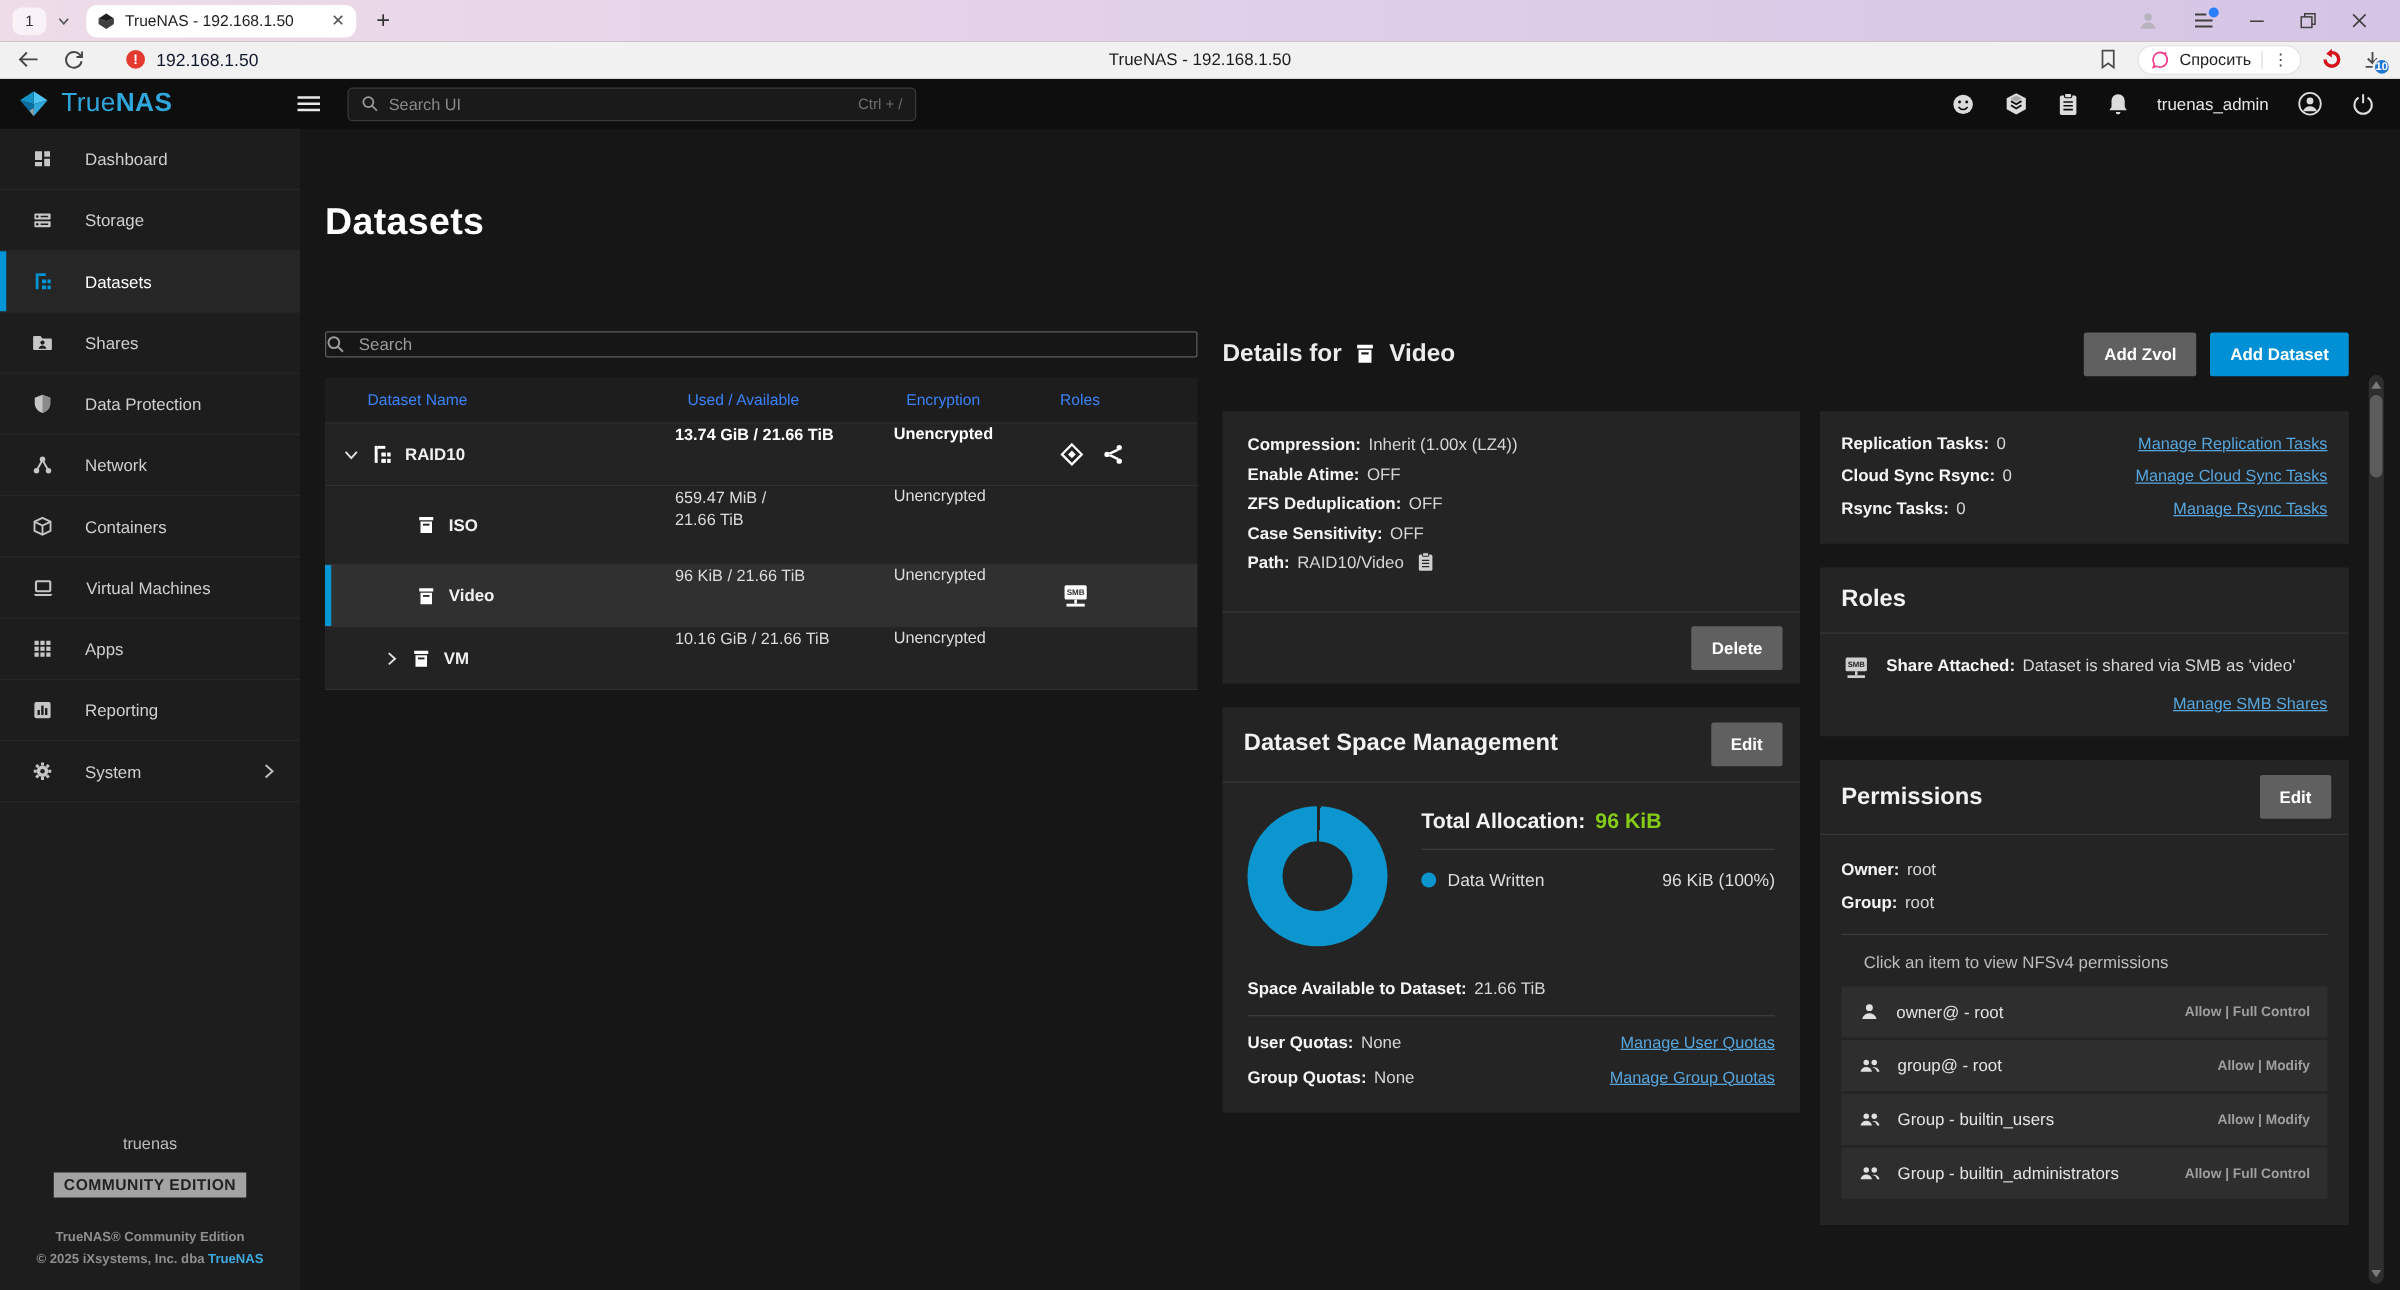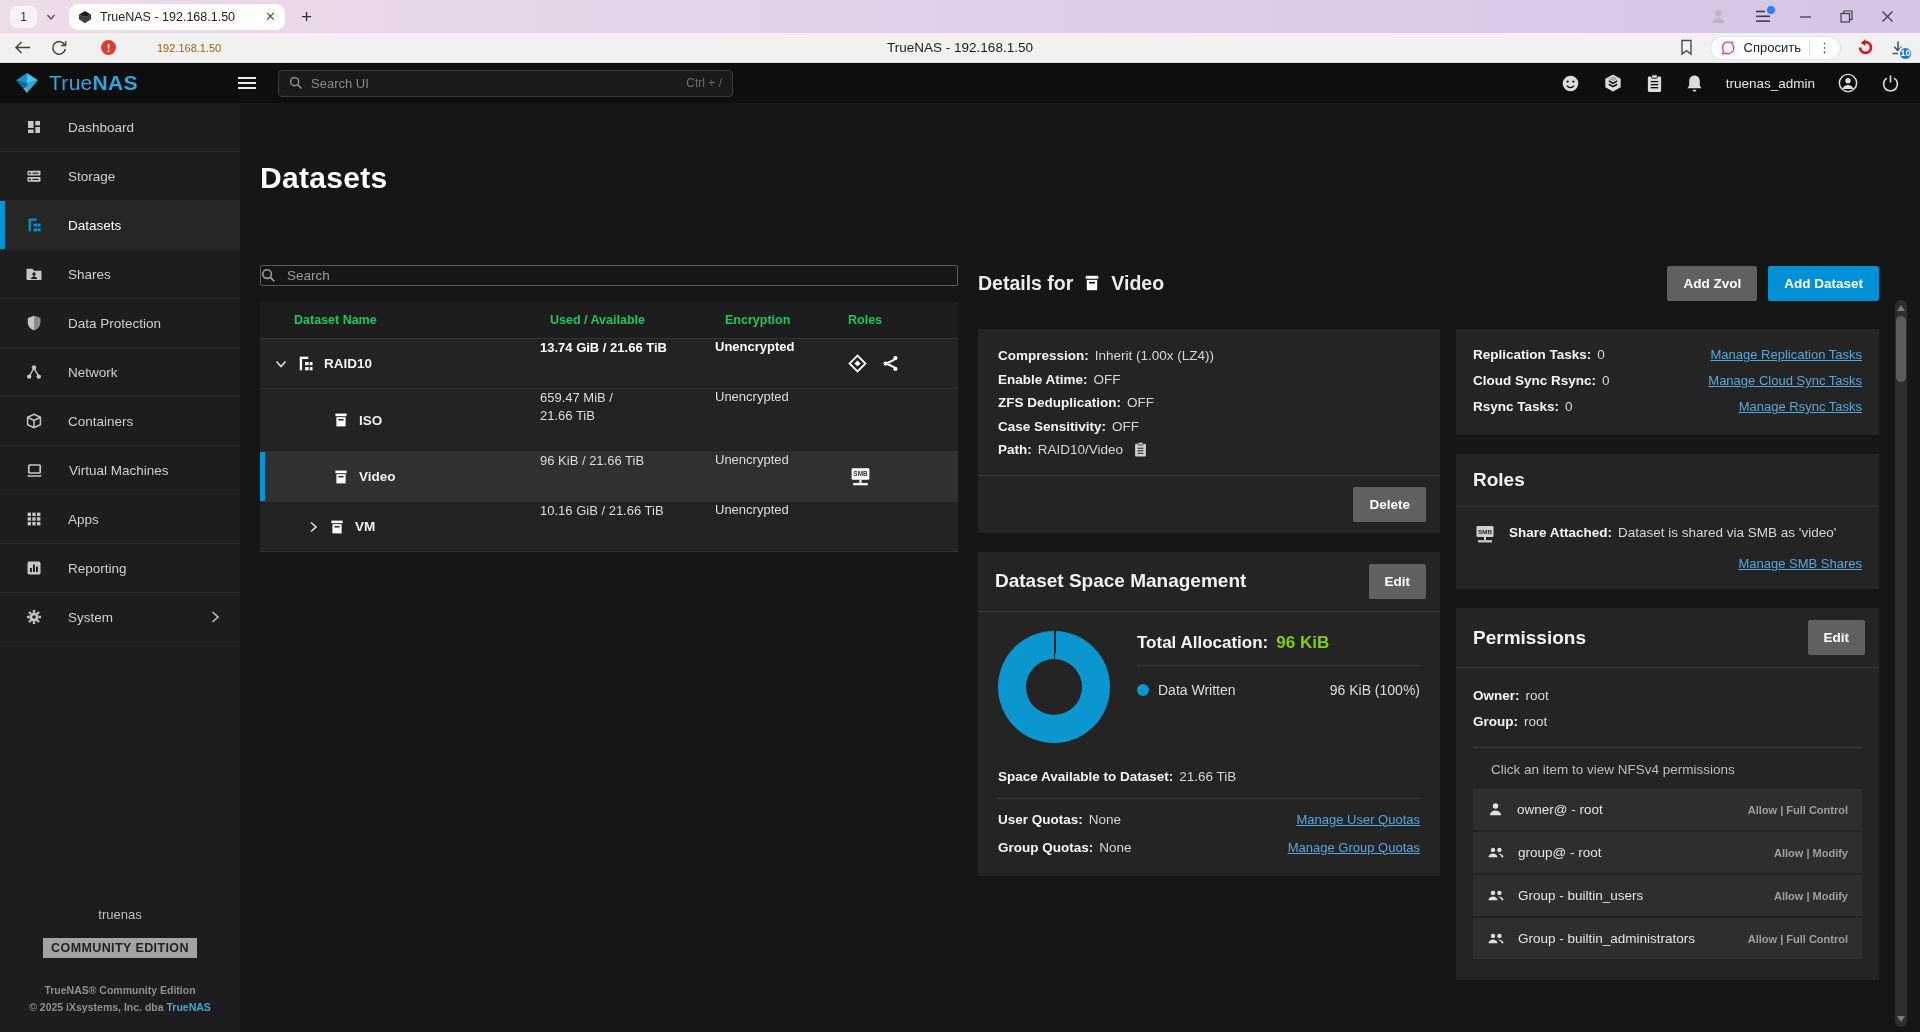--- a/index.html
+++ b/index.html
@@ -20,21 +20,21 @@
   .newtab { font-size:19px; color:#333; margin-left:8px; font-weight:400; }
   .win-controls { margin-left:auto; display:flex; align-items:center; gap:28px; padding-right:16px; }
   .menu-dot { position:relative; }
   .menu-dot .dot { position:absolute; right:-4px; top:-4px; width:8px; height:8px; border-radius:50%; background:#2a7fff; }
 
   .toolbar { height:30px; background:#f2f1f1; border-bottom:1px solid #e3e1e1; display:flex;
     align-items:center; padding:0 14px; gap:20px; position:relative; }
   .site-chip { display:flex; align-items:center; gap:9px; margin-left:14px; }
   .warn-badge { width:15px; height:15px; border-radius:50%; background:#e33a30; color:#fff;
     font-size:11px; font-weight:bold; display:flex; align-items:center; justify-content:center; }
-  .url-text { font-size:11px; color:#a16207;margin-left:32px; }
+  .url-text { font-size:14px; color:#0f172a; }
   .center-title { position:absolute; left:50%; transform:translateX(-50%); font-size:13.5px; color:#1d1d1d; }
   .toolbar-right { margin-left:auto; display:flex; align-items:center; gap:16px; }
   .ask-pill { background:#fff; border:1px solid #e4e2e2; border-radius:14px; height:24px;
     display:flex; align-items:center; gap:8px; padding:0 9px; font-size:13px; color:#222; }
   .ask-divider { width:1px; height:14px; background:#ddd; }
   .dots-v { color:#444; font-size:13px; letter-spacing:0; }
   .download-wrap { position:relative; }
   .dl-badge { position:absolute; right:-7px; bottom:-5px; background:#1f78d1; color:#fff;
     font-size:9px; font-weight:bold; min-width:15px; height:15px; border-radius:8px;
     display:flex; align-items:center; justify-content:center; border:2px solid #f2f1f1; }
@@ -78,21 +78,21 @@
 
   
   .datasets-panel { width:698px; margin-right:20px; flex-shrink:0; }
   .ds-search { height:21px; border:1px solid #5c5c5c; border-radius:2px; display:flex;
     align-items:center; gap:11px; padding:0 0; margin-bottom:16px; }
   .ds-search input { flex:1; background:transparent; border:none; outline:none; color:#cfcfcf;
     font-size:13.5px; font-family:"Liberation Sans",sans-serif; }
   .ds-search input::placeholder { color:#9b9b9b; }
   .tbl-header { height:37px; background:#1d1d1d; display:flex; align-items:center;
     border-bottom:1px solid #333; padding-left:34px; }
-  .tbl-header .h { font-size:12.5px; font-weight:bold; color:#22c55e; }
+  .tbl-header .h { font-size:12.5px; font-weight:normal; color:#3b82f6; }
   .col-name { flex:1; } .col-used { width:175px; } .col-enc { width:123px; } .col-roles { width:110px; }
   .tbl-row { min-height:50px; background:#232323; border-bottom:1px solid #2f2f2f; display:flex;
     padding-left:14px; cursor:pointer; position:relative; }
   .tbl-row.tall { min-height:63px; }
   .tbl-row.selected { background:#303030; box-shadow:inset 5px 0 0 #0095d5; }
   .cell-name { flex:1; display:flex; align-items:center; }
   .cell-used, .cell-enc { font-size:13px; color:#dcdcdc; }
   .cell-used { width:175px; line-height:18px; padding-right:30px; }
   .cell-enc { width:133px; }
   .cell-roles { width:110px; display:flex; align-items:center; gap:15px; }
@@ -111,21 +111,21 @@
   .btn-blue { background:#0090d5; }
   .hdr-buttons { margin-left:auto; display:flex; gap:11px; }
   .details-grid { display:flex; gap:16px; }
   .col-left { width:462px; flex-shrink:0; }
   .col-right { flex:1; }
   .card { background:#242424; margin-bottom:19px; }
   .card-title-row { display:flex; align-items:center; justify-content:space-between;
     padding:12px 14px 12px 17px; border-bottom:1px solid #363636; }
   .card-title { font-size:19px; font-weight:bold; color:#f2f2f2; }
 
-  .props-body { padding:15px 20px 13px; }
+  .props-body { padding:15px 20px 27px; }
   .prop-row { font-size:13.5px; line-height:23.5px; color:#d6d6d6; display:flex; align-items:center; }
   .prop-label { font-weight:bold; color:#f5f5f5; margin-right:6px; }
   .card-footer { border-top:1px solid #363636; padding:11px 14px; display:flex; justify-content:flex-end; }
 
   .space-body { padding:19px 20px 21px; }
   .space-top { display:flex; gap:27px; }
   .donut { width:112px; height:112px; border-radius:50%; position:relative;
     background:conic-gradient(#242424 0deg 2.5deg, #0b96cf 2.5deg 360deg); flex-shrink:0; }
   .donut::after { content:""; position:absolute; left:28px; top:28px; width:56px; height:56px;
     border-radius:50%; background:#242424; }

